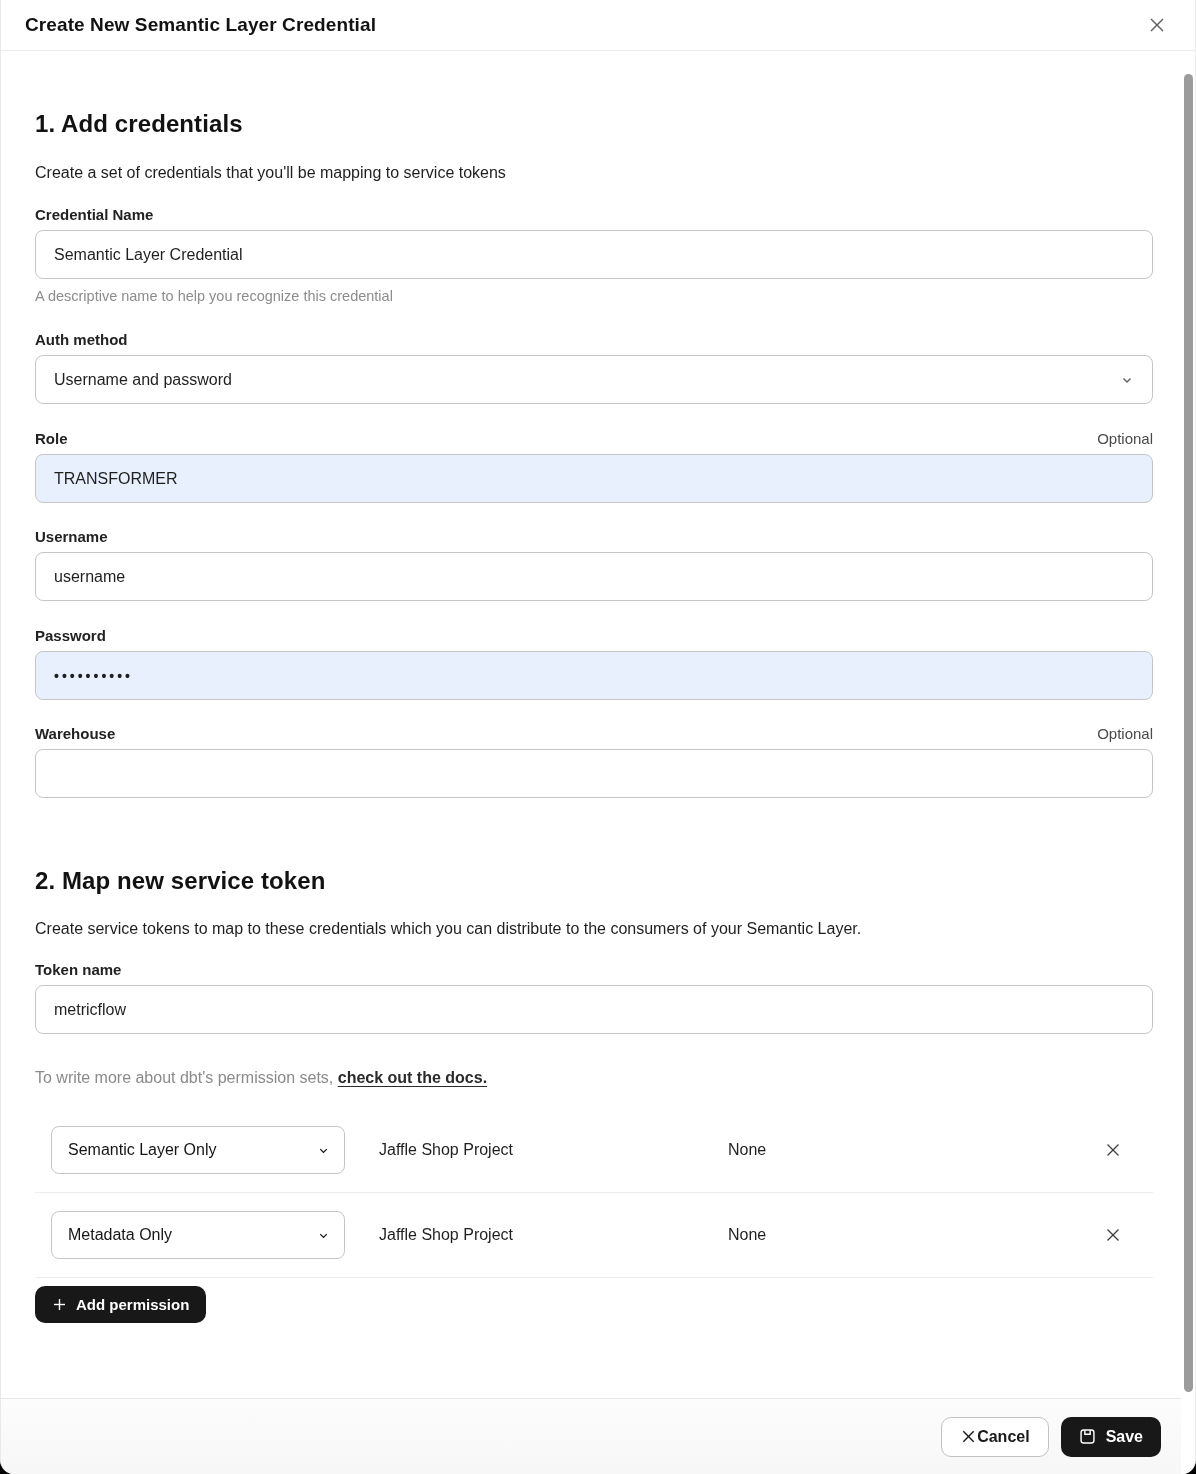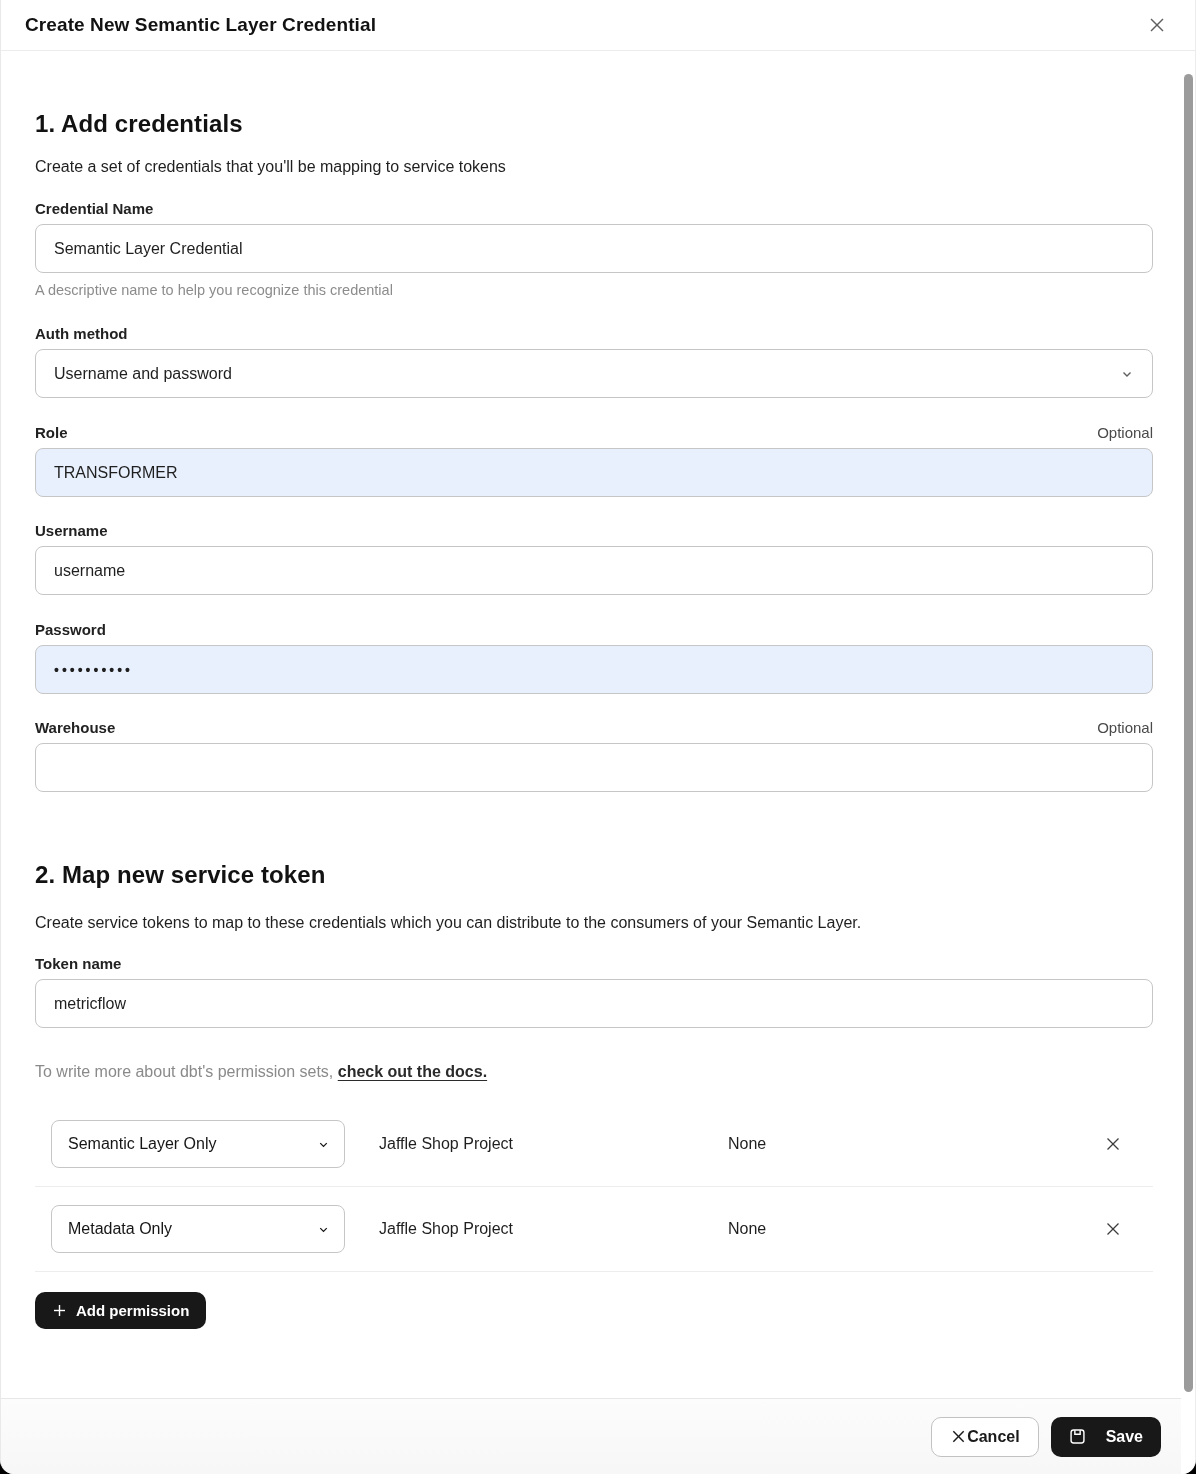--- a/index.html
+++ b/index.html
@@ -36,21 +36,21 @@
   }
   
   .modal-body {
     position: absolute; top: 51px; bottom: 76px; left: 0; right: 0;
     overflow: hidden;
     padding: 0 42px 0 34px;
   }
   h2.section-heading { font-size: 24px; font-weight: 700; color: #121212; letter-spacing: .1px; }
   .s1-heading { margin-top: 59px; }
   .s2-heading { margin-top: 69px; }
-  p.section-desc { margin-top: 20px; font-size: 16px; color: #1f1f1f; }
+  p.section-desc { margin-top: 26px; font-size: 16px; color: #1f1f1f; }
   .desc2 { margin-top: 25px !important; }
 
   .label-row { display: flex; align-items: flex-end; justify-content: space-between; }
   .field-label { font-size: 15px; font-weight: 600; color: #222; }
   .optional-tag { font-size: 15px; font-weight: 400; color: #4a4a4a; }
 
   .text-input, .select-box {
     width: 100%; height: 49px;
     border: 1px solid #c6c6c6; border-radius: 8px;
     background: #fff;
@@ -112,21 +112,21 @@
   .cell-text { font-size: 16px; color: #1f1f1f; }
   .row-remove {
     background: none; border: none; cursor: pointer;
     width: 32px; height: 32px; margin-left: 8px;
     display: flex; align-items: center; justify-content: center;
     color: #3d3d3d;
   }
 
   
   .add-permission-btn {
-    margin-top: 20px;
+    margin-top: 8px;
     height: 37px;
     background: #181818; color: #fff;
     border: none; border-radius: 10px;
     padding: 0 17px;
     display: inline-flex; align-items: center; gap: 9px;
     font-family: "Liberation Sans", "DejaVu Sans", sans-serif;
     font-size: 15px; font-weight: 700;
     cursor: pointer;
   }
 
@@ -144,21 +144,21 @@
     height: 40px; padding: 0 18px;
     background: #fff; border: 1px solid #c2c2c2; border-radius: 10px;
     display: inline-flex; align-items: center; gap: 0;
     font-family: "Liberation Sans", "DejaVu Sans", sans-serif;
     font-size: 16px; font-weight: 700; color: #1a1a1a;
     cursor: pointer;
   }
   .save-btn {
     height: 40px; padding: 0 18px;
     background: #181818; border: none; border-radius: 10px;
-    display: inline-flex; align-items: center; gap: 20px;
+    display: inline-flex; align-items: center; gap: 10px;
     font-family: "Liberation Sans", "DejaVu Sans", sans-serif;
     font-size: 16px; font-weight: 700; color: #fff;
     cursor: pointer;
   }
 
   
   .scrollbar-track {
     position: absolute; top: 52px; bottom: 0; right: 0; width: 14px;
     background: #fff; z-index: 6;
   }

